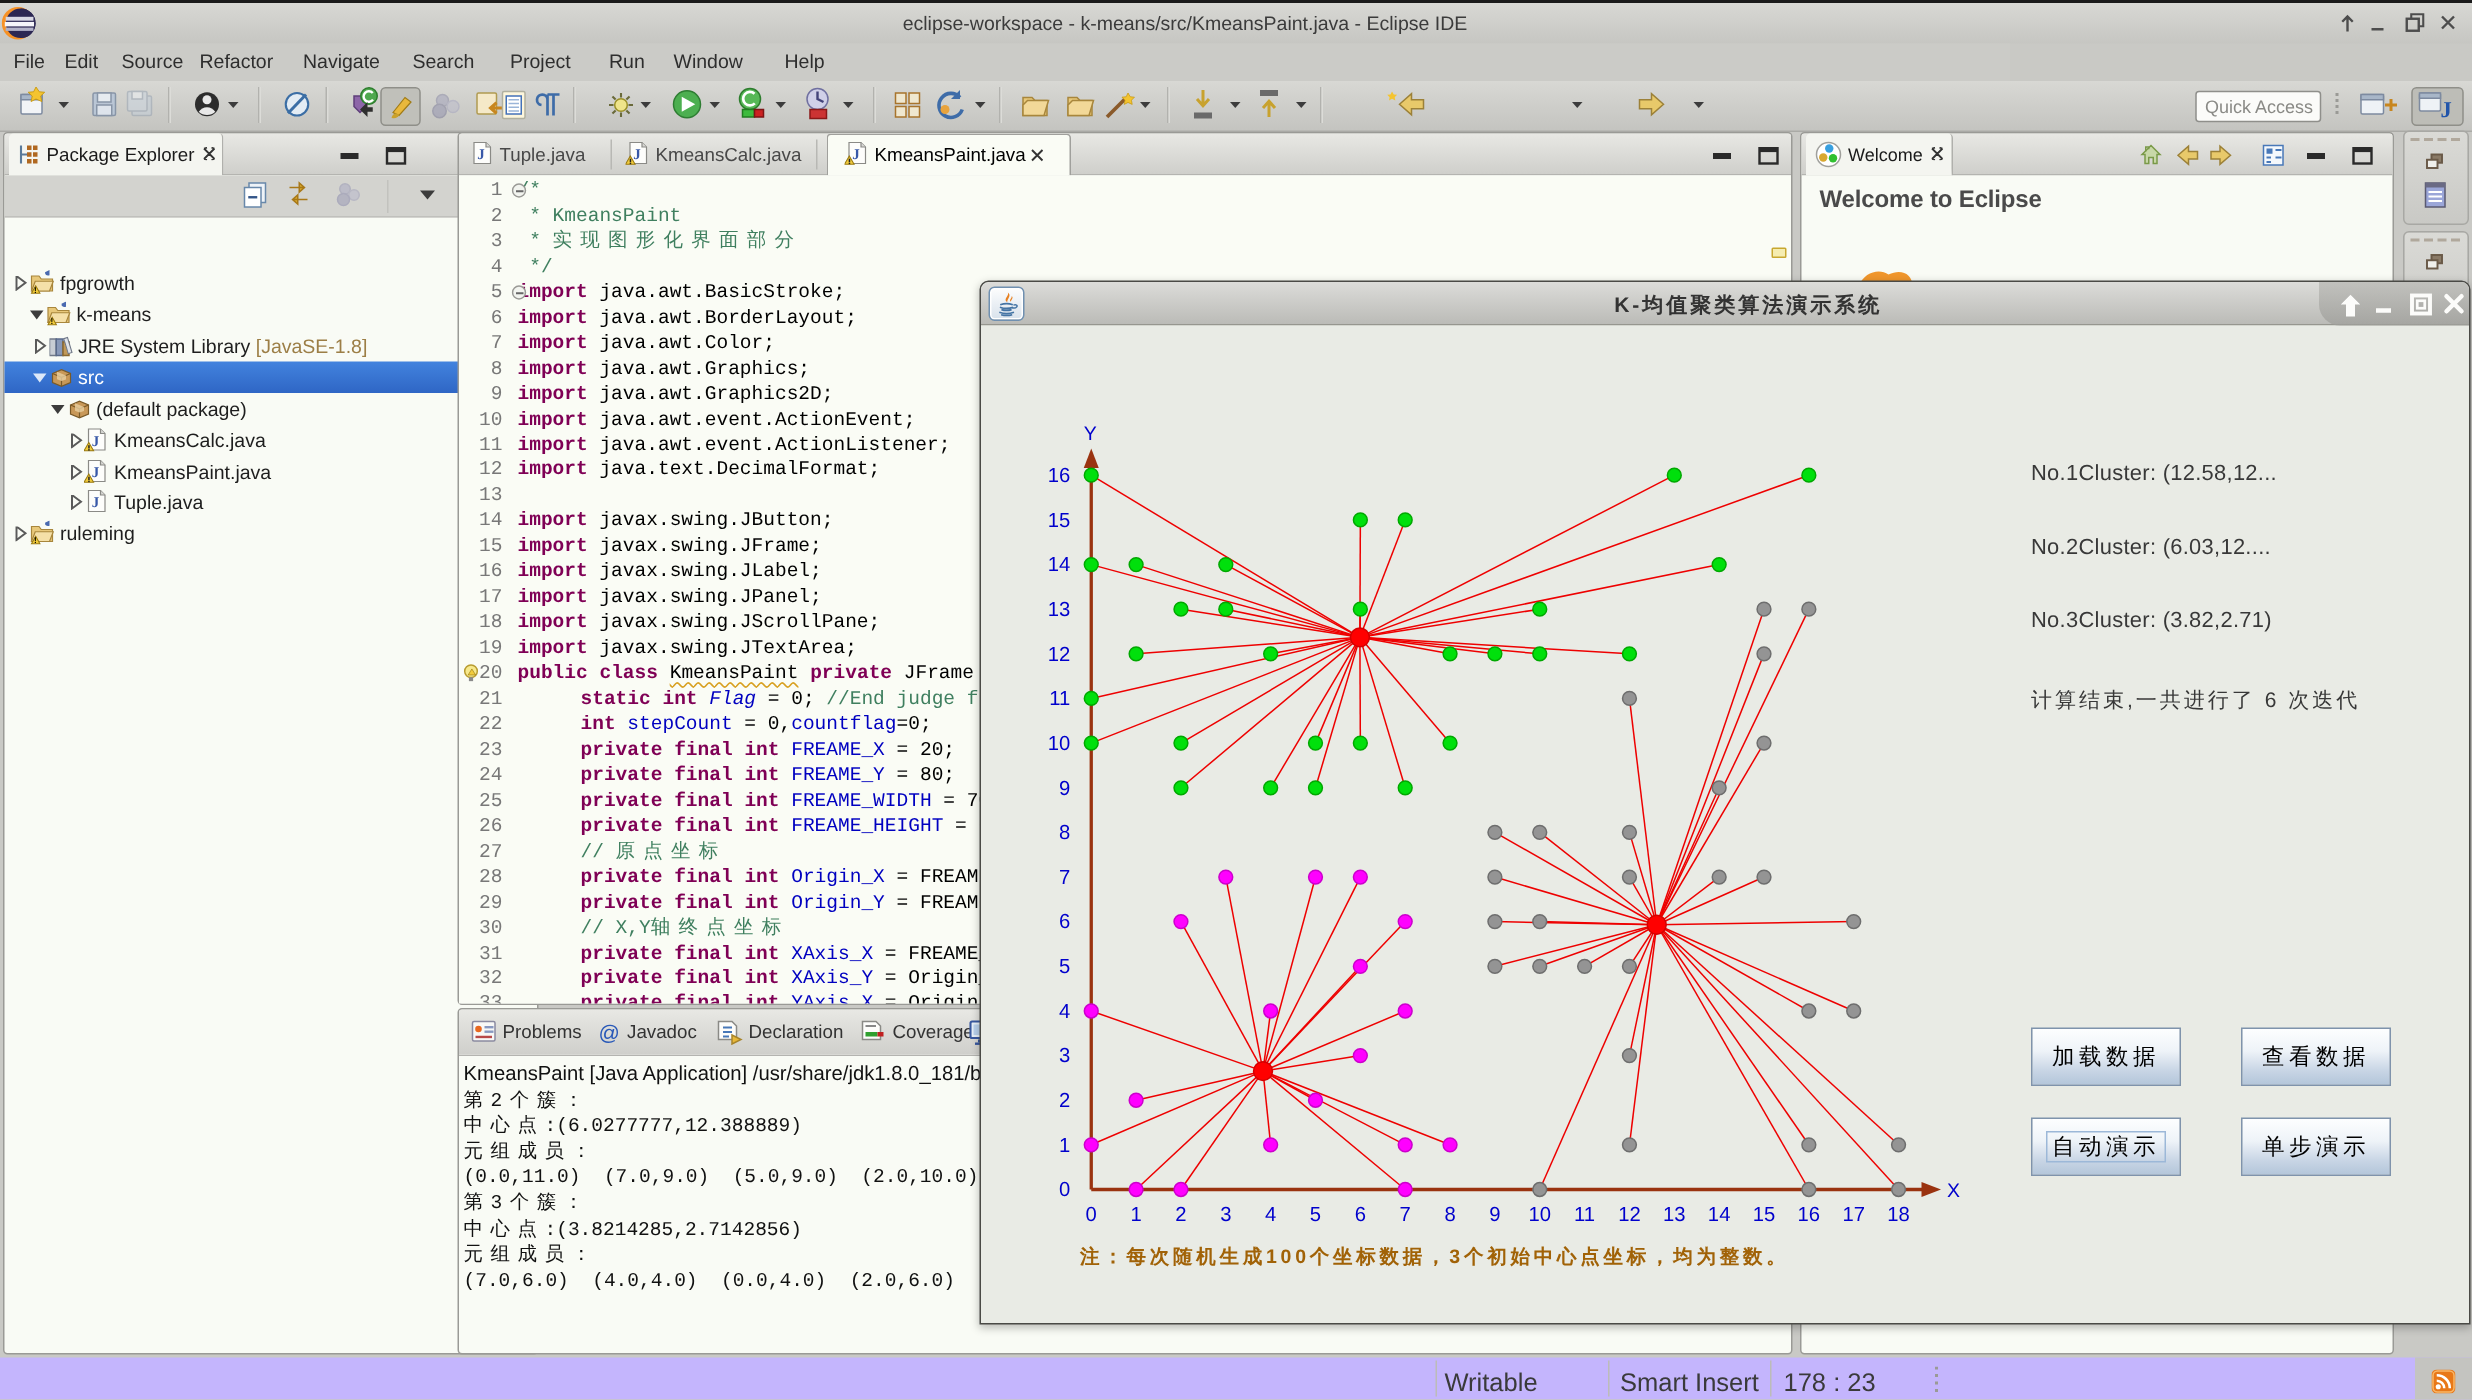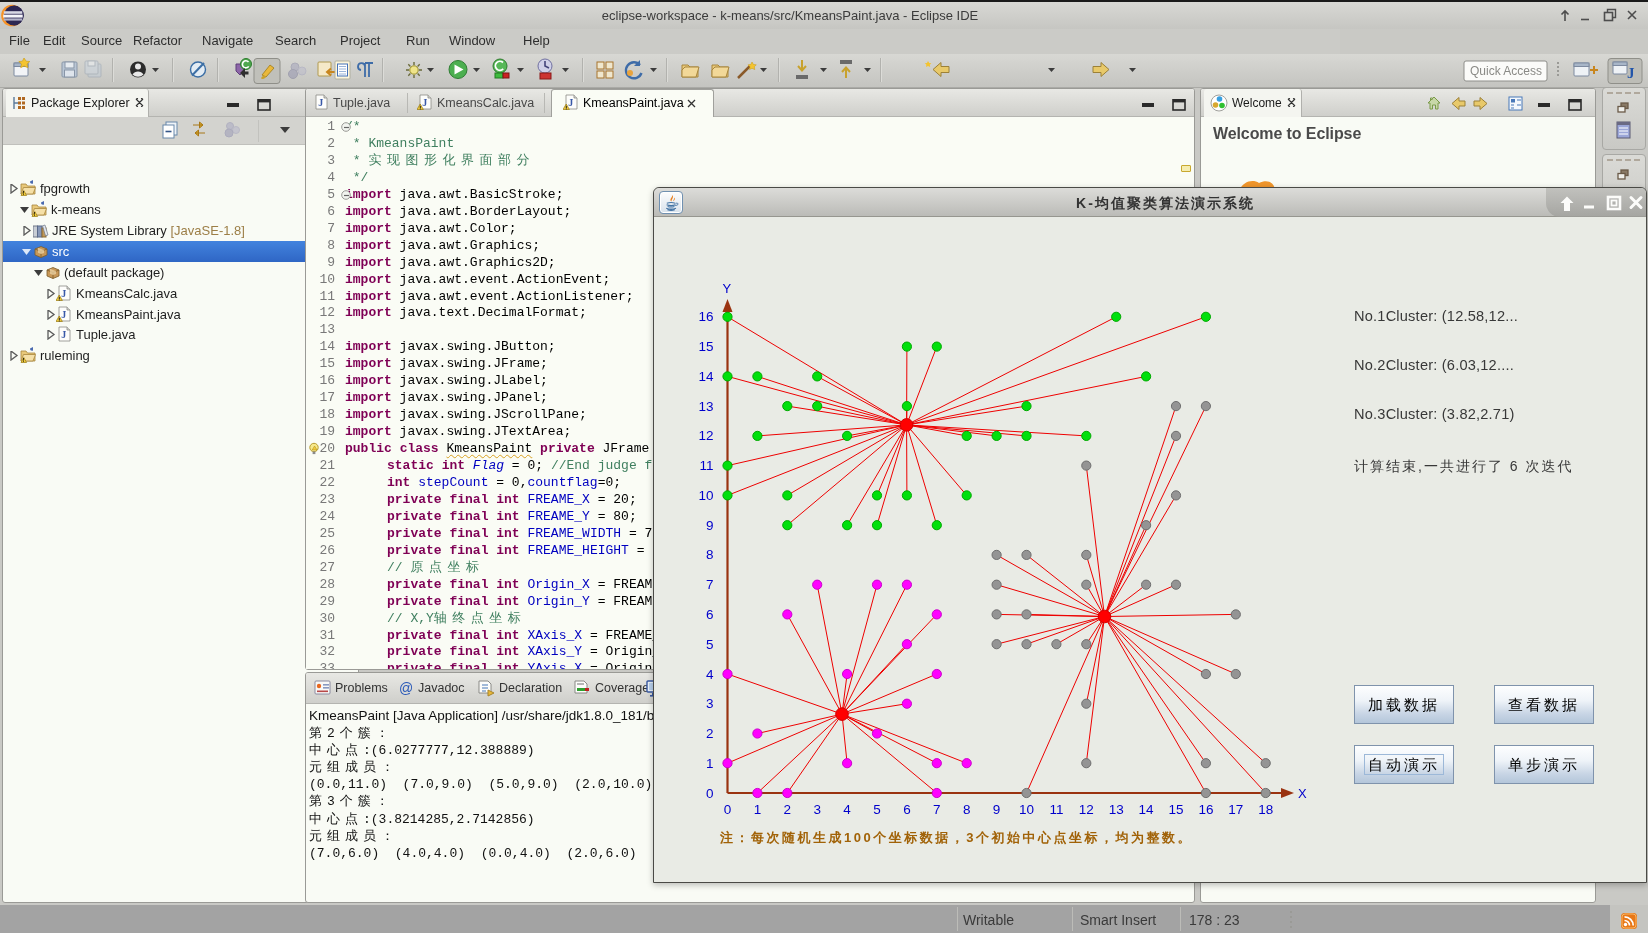--- a/index.html
+++ b/index.html
@@ -36,21 +36,21 @@
   .wavy { text-decoration:underline; text-decoration-style:wavy; text-decoration-color:#d8a020; text-decoration-thickness:1px; text-underline-offset:2px; }
   
   #cons { left:305px; top:672px; width:890px; height:231px; }
   #constext { position:absolute; left:3px; top:34px; font-family:"Liberation Mono",monospace; font-size:13px; color:#111; white-space:pre; line-height:17.1px; }
   .ctab { position:absolute; top:5px; height:23px; font-size:12.5px; color:#333; white-space:nowrap; }
   
   #wel { left:1200px; top:88px; width:396px; height:815px; }
   
   .rbox { position:absolute; left:1602px; width:44px; background:linear-gradient(#dadad6,#c9c9c5); border:1px solid #a8a8a4; border-radius:4px; }
   
-  #status { left:0; top:905px; width:1648px; height:28px; background:#a3a3a3; font-size:14px; color:#3a3a3a; }
+  #status { left:0; top:905px; width:1648px; height:28px; background:#c4b5fd; font-size:17px; color:#3a3a3a; }
   #status .sep { position:absolute; top:2px; width:1px; height:24px; background:#bcbcb8; }
   
   #km { left:653px; top:187px; width:994px; height:696px; background:#e9ebe5; border:1px solid #4a4a46; border-radius:6px 6px 0 0; box-shadow:0 2px 6px rgba(0,0,0,.25); }
   #kmtitle { position:absolute; left:0; top:0; right:0; height:29px; background:linear-gradient(#dcdcd9,#bbbbb7); border-bottom:1px solid #96968f; border-radius:6px 6px 0 0; }
   #kmtitletext { position:absolute; left:0; right:0; top:7px; text-align:center; font-size:14px; font-weight:bold; color:#333; letter-spacing:2px;margin-left:31px; }
   .kbtn { position:absolute; width:100px; height:39px; border:1px solid #7f93ac; background:linear-gradient(180deg,#fdfeff 0%,#eef3f8 40%,#c8d5e5 75%,#b4c6da 100%); font-size:15px; letter-spacing:3px; color:#000; text-align:center; line-height:37px; }
   .ktext { position:absolute; font-size:14.6px; color:#383838; white-space:nowrap; letter-spacing:.2px; }
 </style>
 </head>
 <body>

